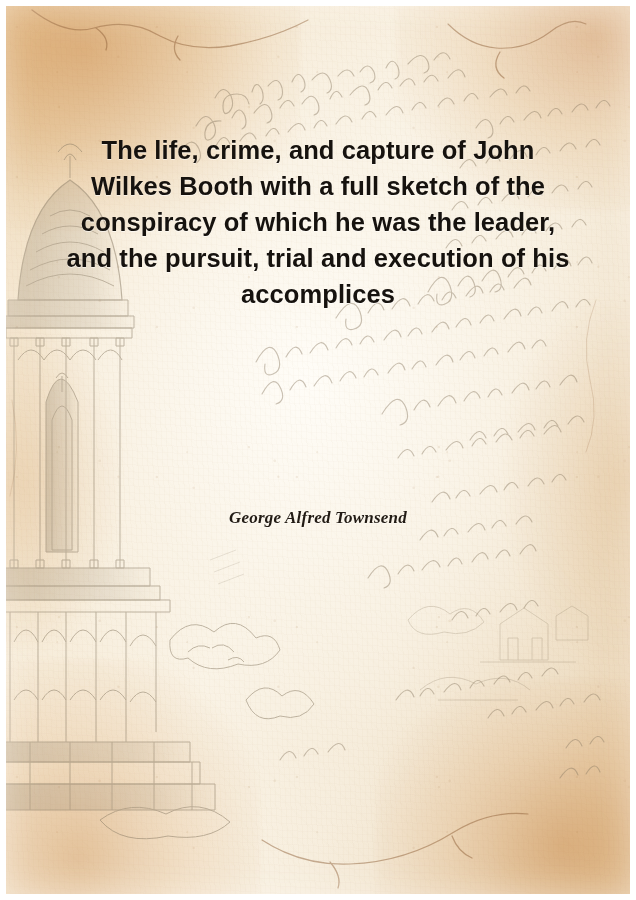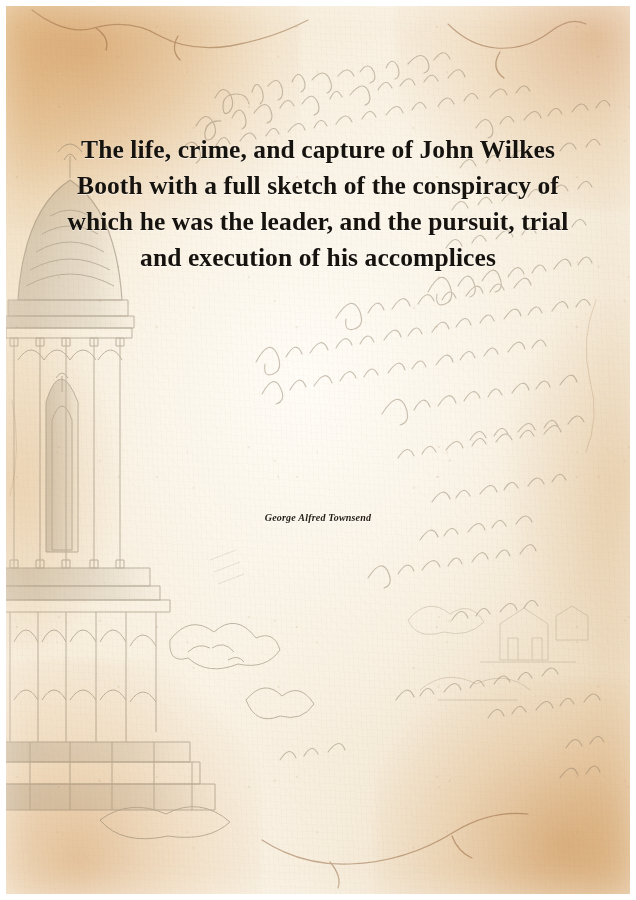--- a/index.html
+++ b/index.html
@@ -113,39 +113,39 @@
     position: absolute;
     left: 0;
     top: 132px;
     width: 636px;
     text-align: center;
     padding: 0 62px;
     box-sizing: border-box;
   }
   #cover-title {
     margin: 0;
-    font-family: Liberation Serif, serif;
+    font-family: Liberation Sans, sans-serif;
     font-weight: 700;
     font-size: 25.5px;
     line-height: 36px;
     color: #16120e;
     letter-spacing: 0.1px;
     text-shadow: 0 1px 0 rgba(255,255,255,0.55);
   }
   #cover-author {
     position: absolute;
     left: 0;
     top: 508px;
     width: 636px;
     text-align: center;
     margin: 0;
     font-family: "Liberation Serif", serif;
     font-style: italic;
     font-weight: 700;
-    font-size: 10px;
+    font-size: 17px;
     line-height: 20px;
     color: #221b14;
     letter-spacing: 0.2px;
     text-shadow: 0 1px 0 rgba(255,255,255,0.5);
   }
 
   
   .edge-light {
     position: absolute;
     inset: 0;

